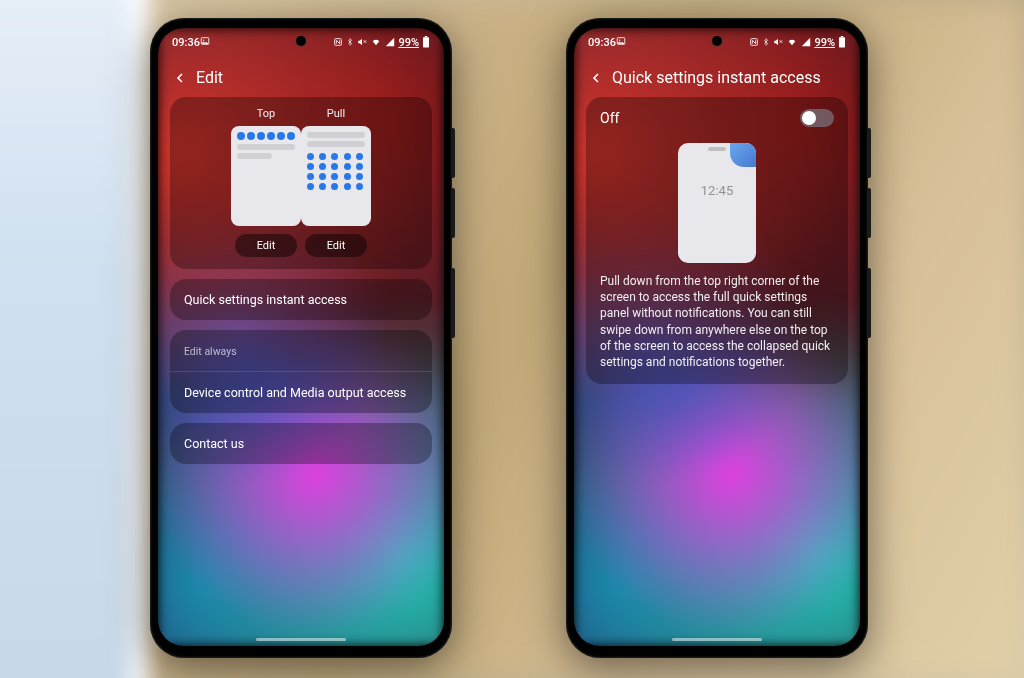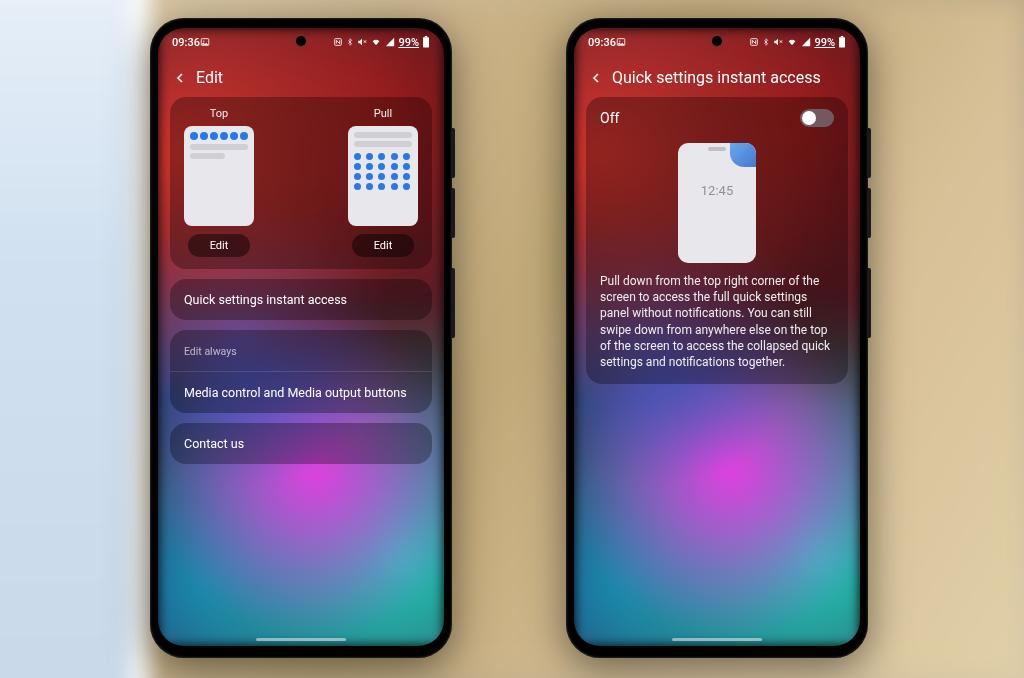--- a/index.html
+++ b/index.html
@@ -80,21 +80,21 @@
   height: 28px;
   display: flex;
   justify-content: space-between;
   align-items: center;
   padding: 0 14px;
   color: #fff;
   font-size: 11px;
   font-weight: 500;
   z-index: 40;
 }
-.status-left { display: flex; align-items: center; }
+.status-left { display: flex; align-items: flex-start; }
 .status-right { display: flex; gap: 3px; align-items: center; text-decoration: underline; }
 .status-right svg { display: block; }
 .content {
   position: absolute;
   top: 32px; left: 0; right: 0; bottom: 0;
   padding: 4px 12px 12px;
   color: #fff;
   z-index: 20;
 }
 .header {
@@ -102,21 +102,21 @@
   padding: 4px 2px 10px;
 }
 .back-chev { width: 16px; height: 16px; }
 .title { font-size: 16px; font-weight: 400; }
 .card {
   background: rgba(0,0,0,0.30);
   border-radius: 16px;
   margin-bottom: 10px;
 }
 .layout-card { padding: 10px 14px 12px; }
-.layout-row { display: flex; justify-content: space-between; }
+.layout-row { display: flex; justify-content: center; }
 .layout-col { display: flex; flex-direction: column; align-items: center; }
 .layout-label { font-size: 11px; color: #f0f0f0; margin-bottom: 6px; }
 .layout-preview {
   width: 70px; height: 100px;
   background: #e8e8ec;
   border-radius: 8px;
   padding: 6px;
 }
 .preview-top-row {
   display: flex; justify-content: space-between;
@@ -313,21 +313,21 @@
         <div class="list-item">
           <div class="item-title">Quick settings instant access</div>
         </div>
       </div>
 
       <div class="card">
         <div class="list-item">
           <div class="item-sub">Edit always</div>
         </div>
         <div class="list-item">
-          <div class="item-title">Media control and Media output buttons</div>
+          <div class="item-title">Device control and Media output access</div>
         </div>
       </div>
 
       <div class="card">
         <div class="list-item">
           <div class="item-title">Contact us</div>
         </div>
       </div>
     </div>
     <div class="home-bar"></div>

